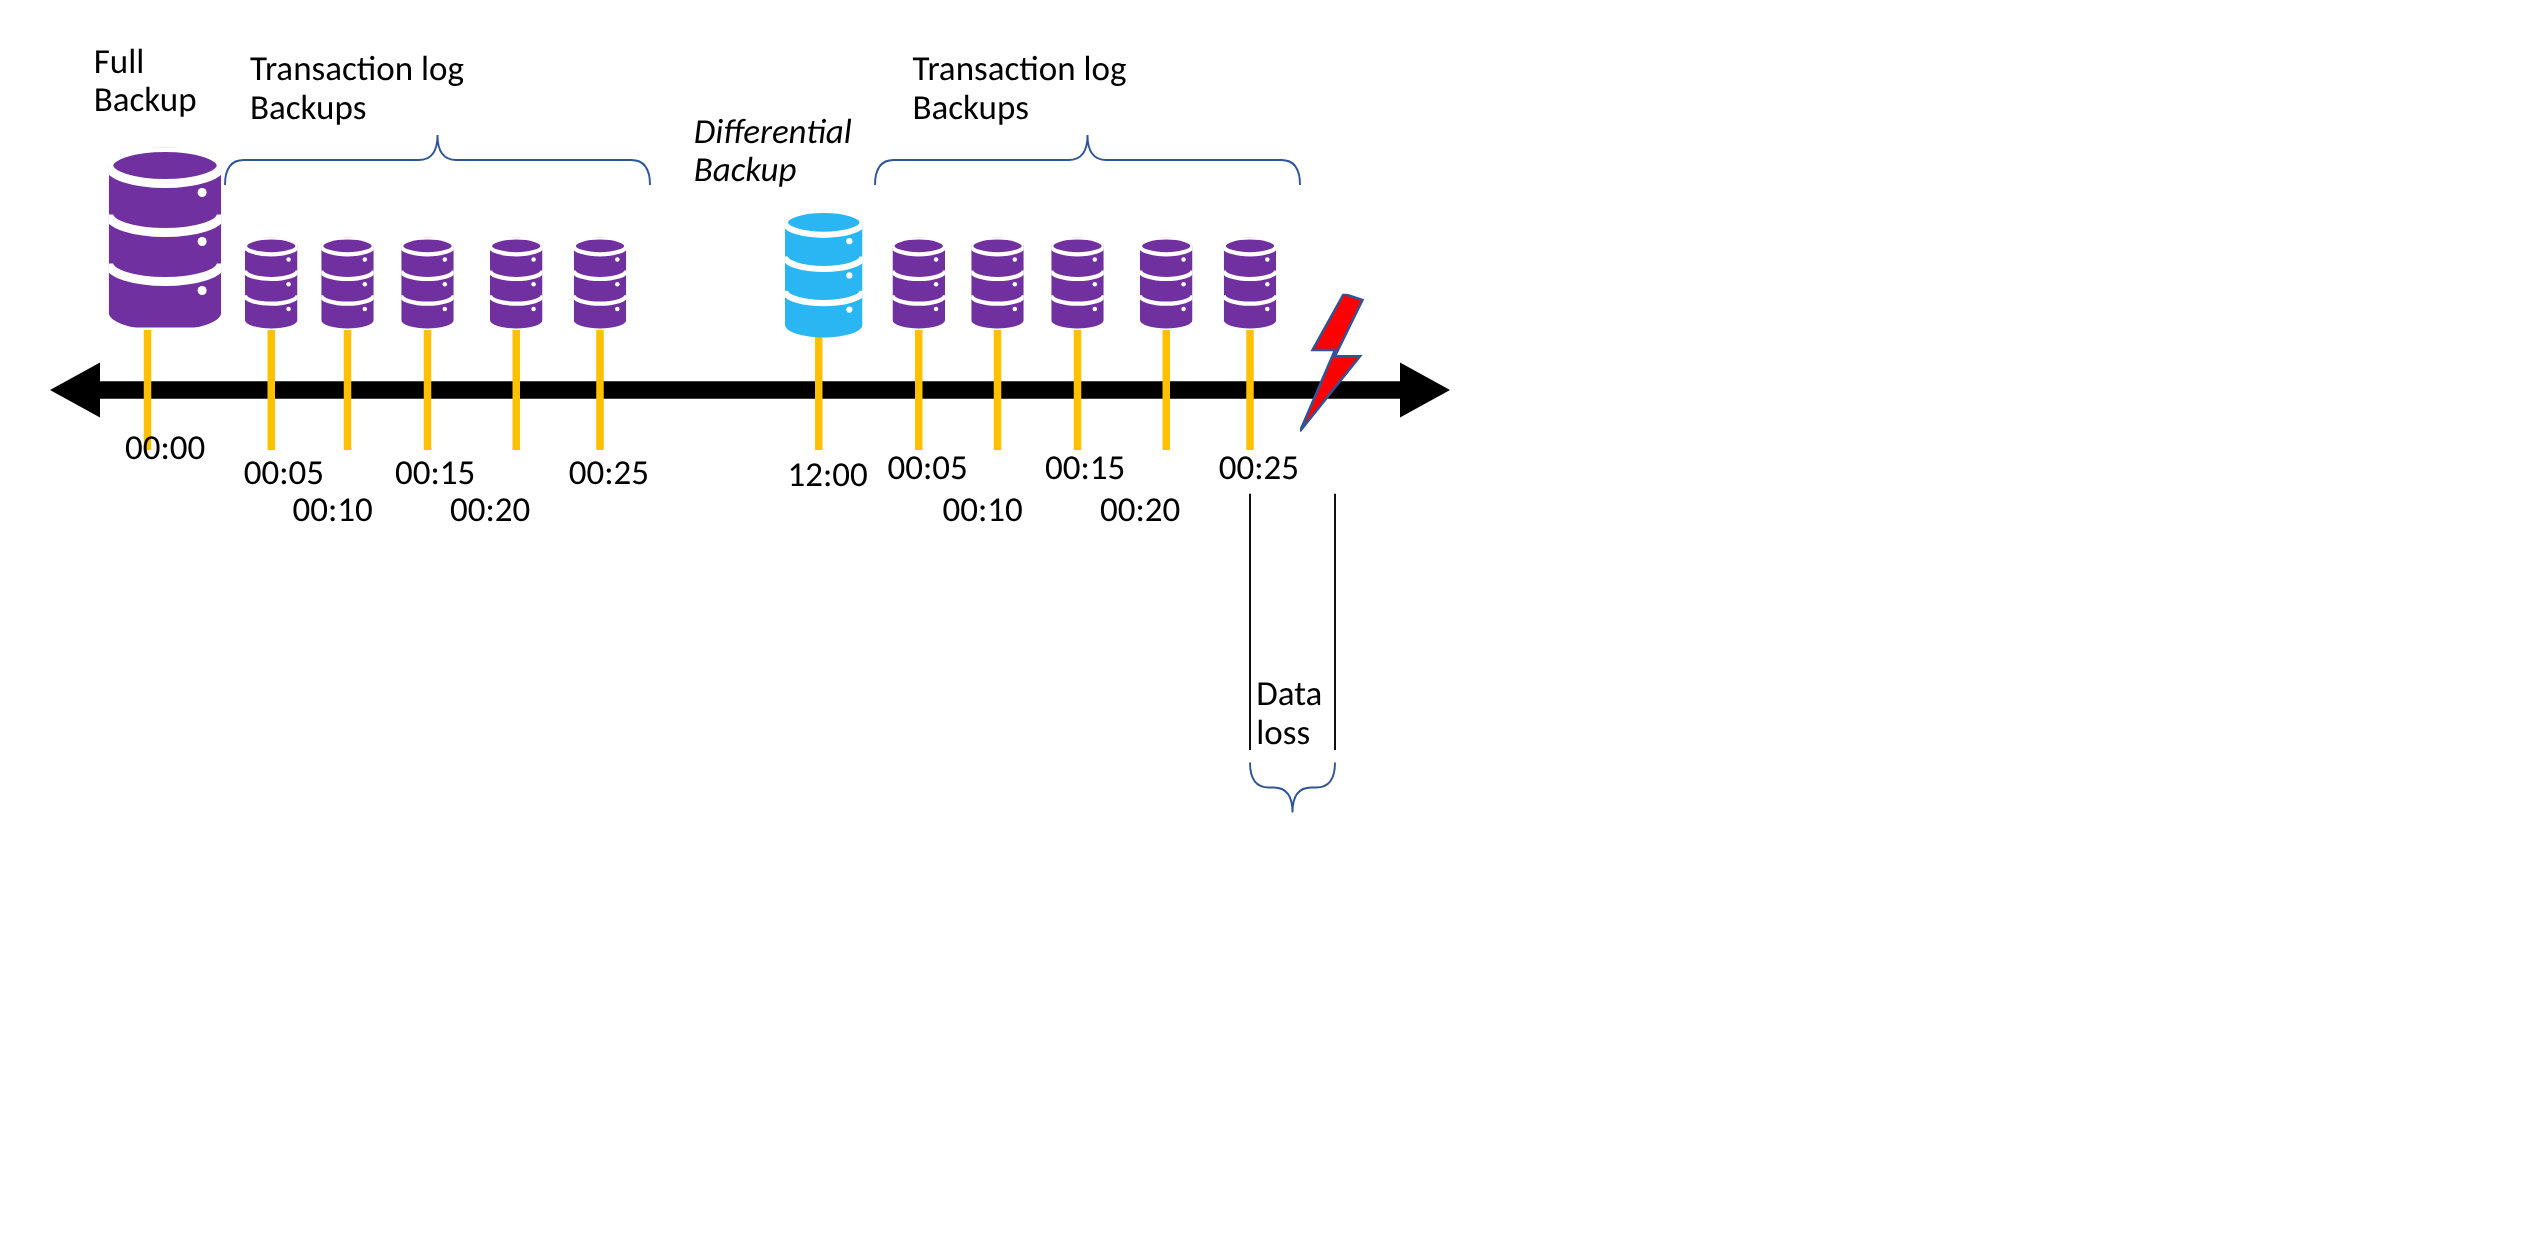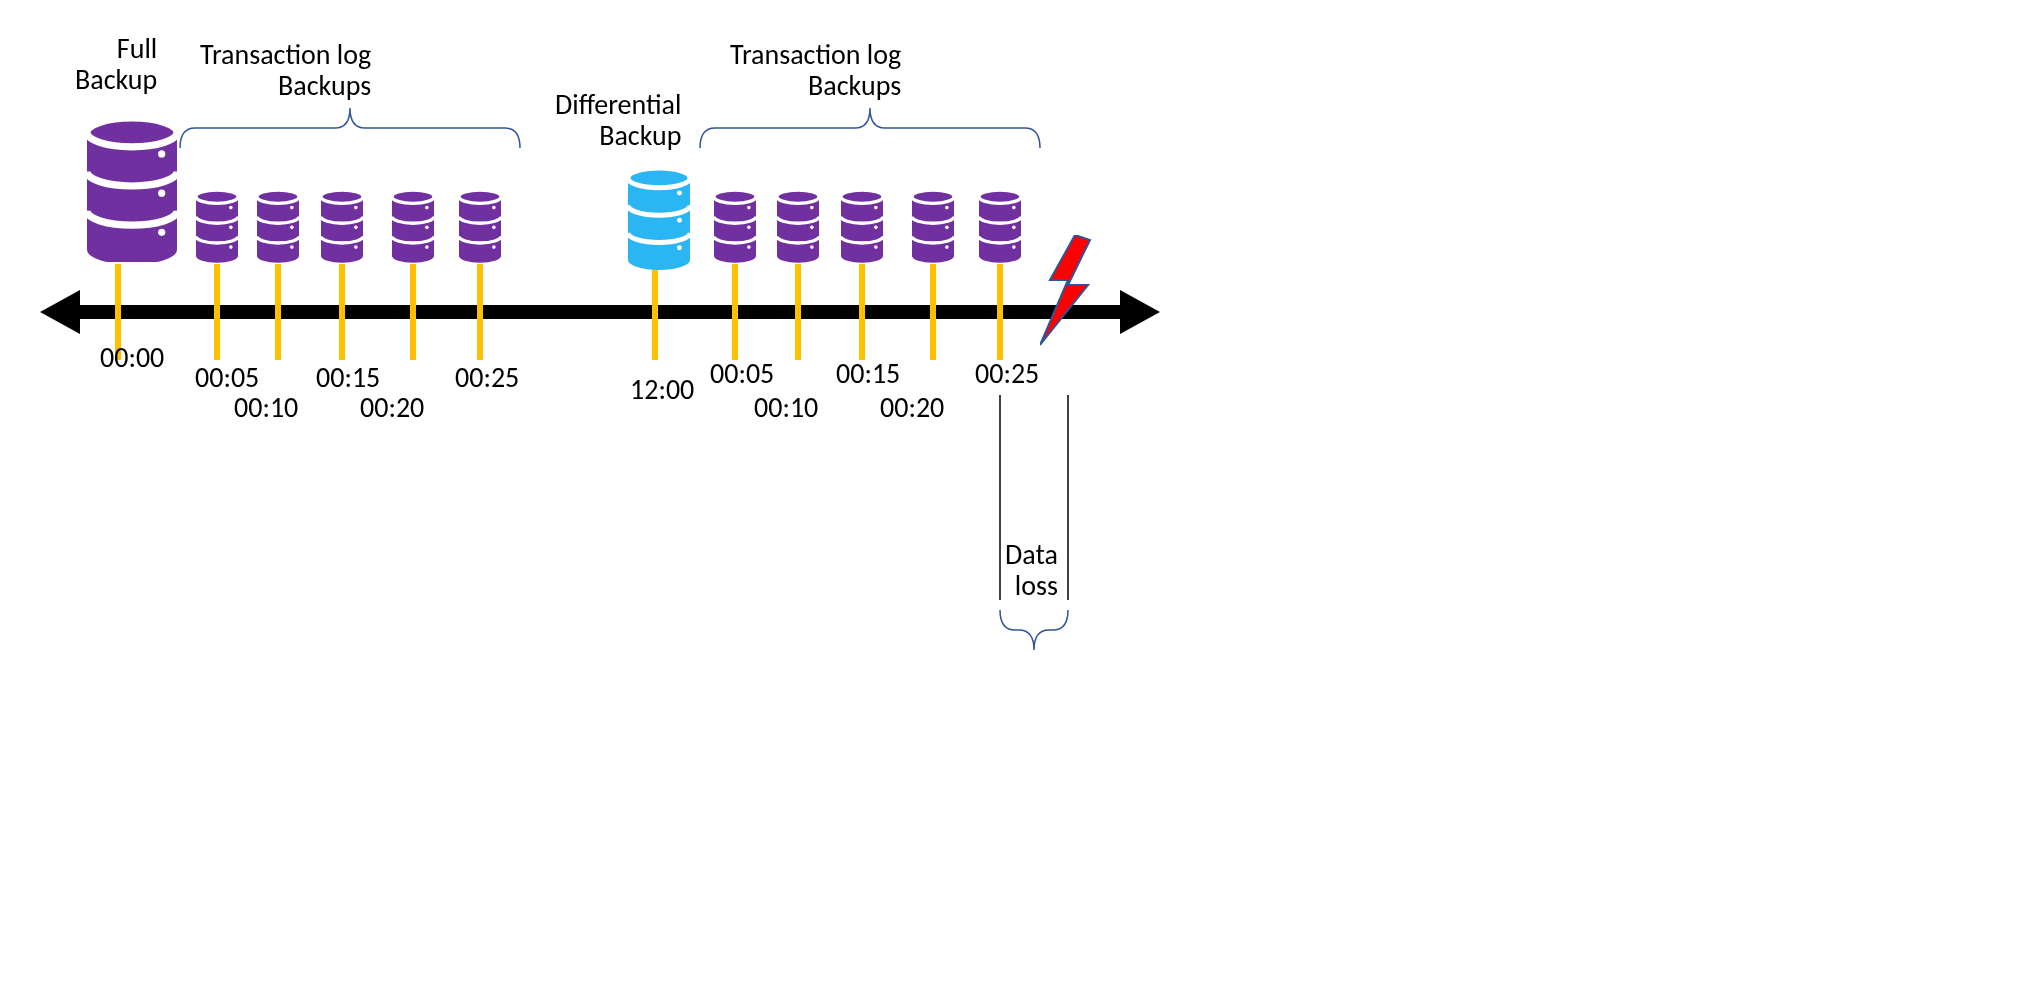--- a/index.html
+++ b/index.html
@@ -1,16 +1,16 @@
 <!DOCTYPE html>
 <html><head>
 <meta charset="utf-8">
 <style>
   html,body{margin:0;padding:0;background:#fff;font-family:Calibri,Arial,Helvetica,sans-serif;}
-  .canvas{position:relative;width:1516px;height:744px;text-align:right;}
+  .canvas{position:relative;width:1516px;height:744px;}
   .label{position:absolute;font-size:28px;color:#000;line-height:1.1;white-space:pre;}
   .time{position:absolute;font-size:28px;color:#000;}
   svg.icon{position:absolute;}
 </style>
 </head>
 <body>
 
 <div class="canvas" id="cv">
 
   <svg class="icon" id="timeline-svg" style="left:0;top:0" width="1200" height="400">
@@ -28,21 +28,21 @@
       <line x1="798" x2="798" y1="264" y2="360" stroke="#FFC000" stroke-width="6"></line>
       <line x1="862" x2="862" y1="264" y2="360" stroke="#FFC000" stroke-width="6"></line>
       <line x1="933" x2="933" y1="264" y2="360" stroke="#FFC000" stroke-width="6"></line>
       <line x1="1000" x2="1000" y1="264" y2="360" stroke="#FFC000" stroke-width="6"></line>
     </svg>
 
   <div class="label" style="left:75px;top:34px;">Full
 Backup</div>
   <div class="label" style="left:200px;top:40px;">Transaction log
 Backups</div>
-  <div class="label" style="left:555px;top:90px;">Differential
+  <div class="label" style="left:555px;top:90px;font-style:italic;">Differential
 Backup</div>
   <div class="label" style="left:730px;top:40px;">Transaction log
 Backups</div>
   <div class="label" style="left:1005px;top:540px;">Data
 loss</div>
 
 <svg class="icon" width="90" height="144" style="left: 87px; top: 118px;">
       <path d="M 0 14.4 A 45 14.4 0 0 0 90 14.4 L 90 53.599999999999994 A 45 14.4 0 0 1 0 53.599999999999994 Z" fill="#7030A0"></path>
       <circle cx="74.7" cy="35.96" r="3.6" fill="#fff"></circle>
       <path d="M 0 53.599999999999994 A 45 14.4 0 0 0 90 53.599999999999994 L 90 92.8 A 45 14.4 0 0 1 0 92.8 Z" fill="#7030A0"></path>
@@ -125,21 +125,21 @@
       <circle cx="51.46" cy="24.968" r="2.48" fill="#fff"></circle>
       <path d="M 0 37.28 A 31 9.92 0 0 0 62 37.28 L 62 64.64 A 31 9.92 0 0 1 0 64.64 Z" fill="#29B6F2"></path>
       <path d="M 0 37.28 A 31 9.92 0 0 0 62 37.28" stroke="#fff" stroke-width="4.96" fill="none"></path>
       <circle cx="51.46" cy="52.328" r="2.48" fill="#fff"></circle>
       <path d="M 0 64.64 A 31 9.92 0 0 0 62 64.64 L 62 92 A 31 9.92 0 0 1 0 92 Z" fill="#29B6F2"></path>
       <path d="M 0 64.64 A 31 9.92 0 0 0 62 64.64" stroke="#fff" stroke-width="4.96" fill="none"></path>
       <circle cx="51.46" cy="79.688" r="2.48" fill="#fff"></circle>
       <ellipse cx="31" cy="9.92" rx="31" ry="9.92" fill="#29B6F2"></ellipse>
       <ellipse cx="31" cy="9.92" rx="31" ry="9.92" fill="none" stroke="#fff" stroke-width="4.96"></ellipse>
     </svg>
-    <div class="time" style="left: 630px; top: 372px;">12:00</div>
+    <div class="time" style="left: 630px; top: 362px;">12:00</div>
     <svg class="icon" width="42" height="78" style="left: 714px; top: 190px;">
       <path d="M 0 6.72 A 21 6.72 0 0 0 42 6.72 L 42 26.48 A 21 6.72 0 0 1 0 26.48 Z" fill="#7030A0"></path>
       <circle cx="34.86" cy="17.588" r="1.8" fill="#fff"></circle>
       <path d="M 0 26.48 A 21 6.72 0 0 0 42 26.48 L 42 46.24 A 21 6.72 0 0 1 0 46.24 Z" fill="#7030A0"></path>
       <path d="M 0 26.48 A 21 6.72 0 0 0 42 26.48" stroke="#fff" stroke-width="3.36" fill="none"></path>
       <circle cx="34.86" cy="37.348" r="1.8" fill="#fff"></circle>
       <path d="M 0 46.24 A 21 6.72 0 0 0 42 46.24 L 42 66 A 21 6.72 0 0 1 0 66 Z" fill="#7030A0"></path>
       <path d="M 0 46.24 A 21 6.72 0 0 0 42 46.24" stroke="#fff" stroke-width="3.36" fill="none"></path>
       <circle cx="34.86" cy="57.108000000000004" r="1.8" fill="#fff"></circle>
       <ellipse cx="21" cy="6.72" rx="21" ry="6.72" fill="#7030A0"></ellipse>

